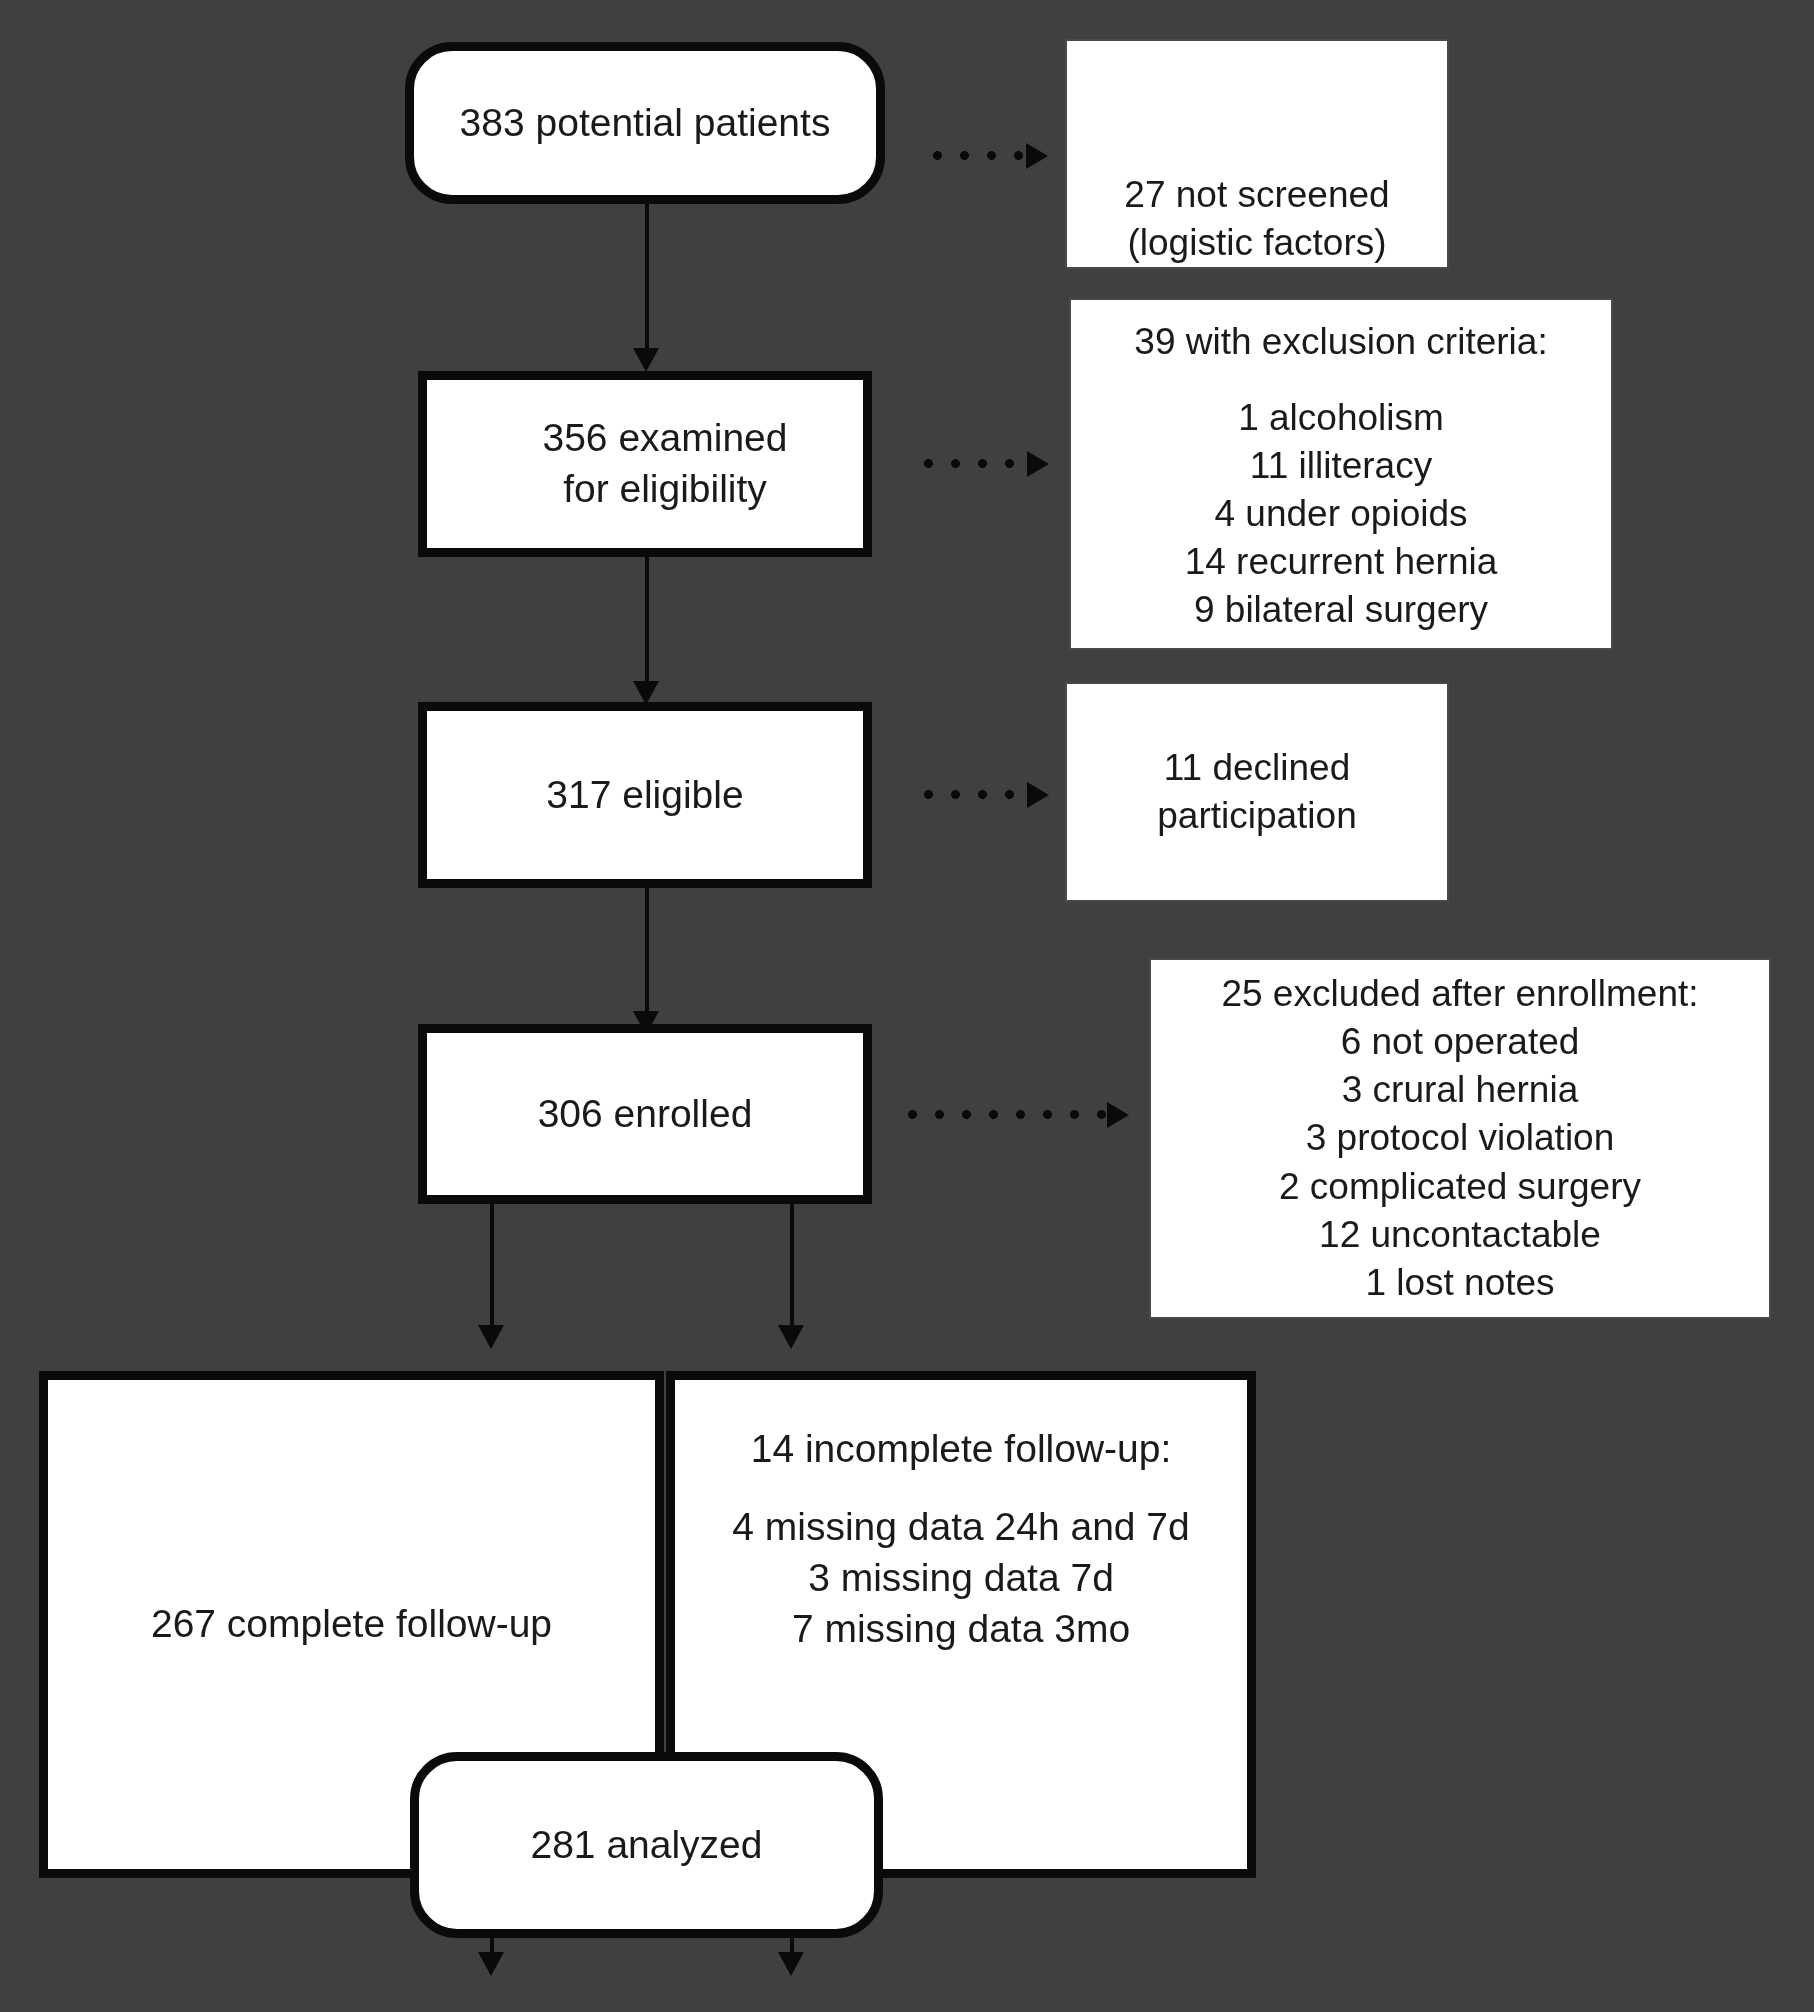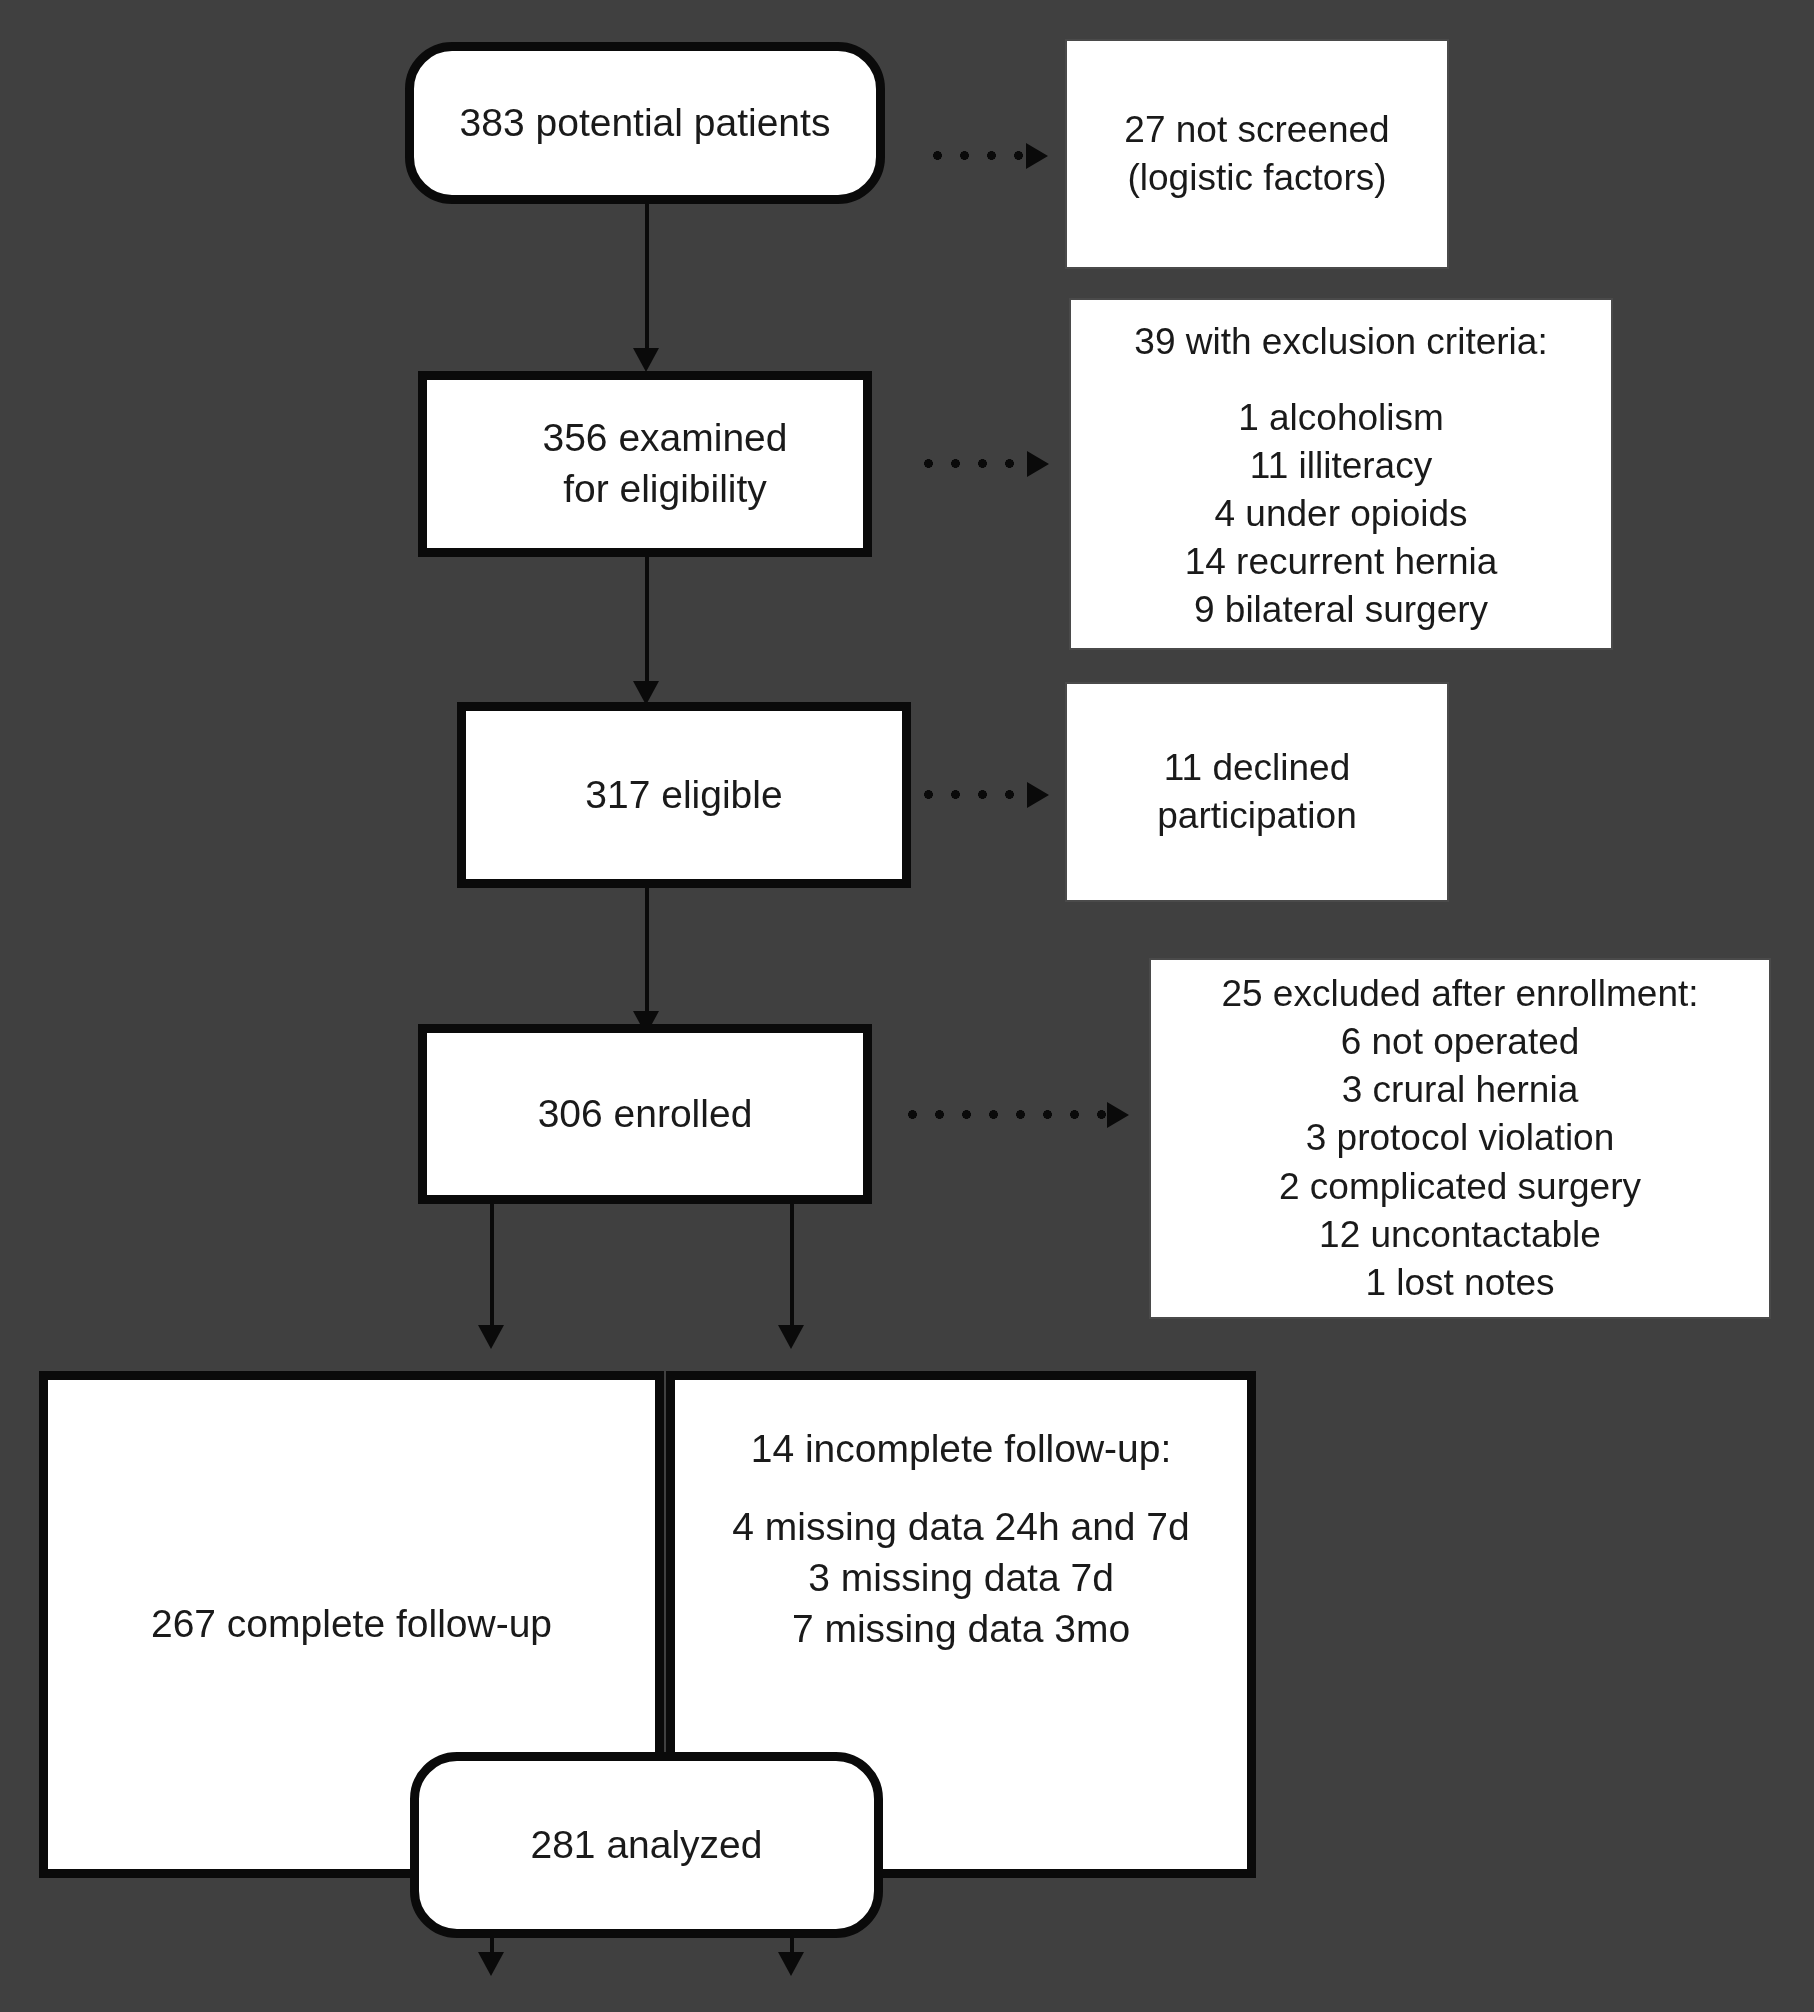--- a/index.html
+++ b/index.html
@@ -85,21 +85,21 @@
 
 <div id="flow-root">
 
   <div class="node primary rounded" style="left:405px; top:42px; width:480px; height:162px;">
     <span class="line t-36">383 potential patients</span>
   </div>
 
   <div class="dotted" style="left:924px; top:151px; width:104px;"></div>
   <div class="dhead" style="left:1026px; top:143px;"></div>
 
-  <div class="node side" style="left:1065px; top:39px; width:384px; height:230px;">
+  <div class="node side" style="left:1065px; top:39px; width:384px; height:230px;justify-content:flex-end;">
     <span class="line t-34">27 not screened</span>
     <span class="line t-34">(logistic factors)</span>
   </div>
 
   <div class="vline" style="left:645px; top:204px; height:151px;"></div>
   <div class="vhead" style="left:633px; top:348px;"></div>
 
   <div class="node primary" style="left:418px; top:371px; width:454px; height:186px;padding-left:40px;">
     <span class="line t-36">356 examined</span>
     <span class="line t-36">for eligibility</span>
@@ -114,21 +114,21 @@
     <span class="line t-34">1 alcoholism</span>
     <span class="line t-34">11 illiteracy</span>
     <span class="line t-34">4 under opioids</span>
     <span class="line t-34">14 recurrent hernia</span>
     <span class="line t-34">9 bilateral surgery</span>
   </div>
 
   <div class="vline" style="left:645px; top:557px; height:130px;"></div>
   <div class="vhead" style="left:633px; top:681px;"></div>
 
-  <div class="node primary" style="left:418px; top:702px; width:454px; height:186px;margin-left:39px;">
+  <div class="node primary" style="left:418px; top:702px; width:454px; height:186px;">
     <span class="line t-36">317 eligible</span>
   </div>
 
   <div class="dotted" style="left:915px; top:790px; width:113px;"></div>
   <div class="dhead" style="left:1027px; top:782px;"></div>
 
   <div class="node side" style="left:1065px; top:682px; width:384px; height:220px;">
     <span class="line t-34">11 declined</span>
     <span class="line t-34">participation</span>
   </div>

